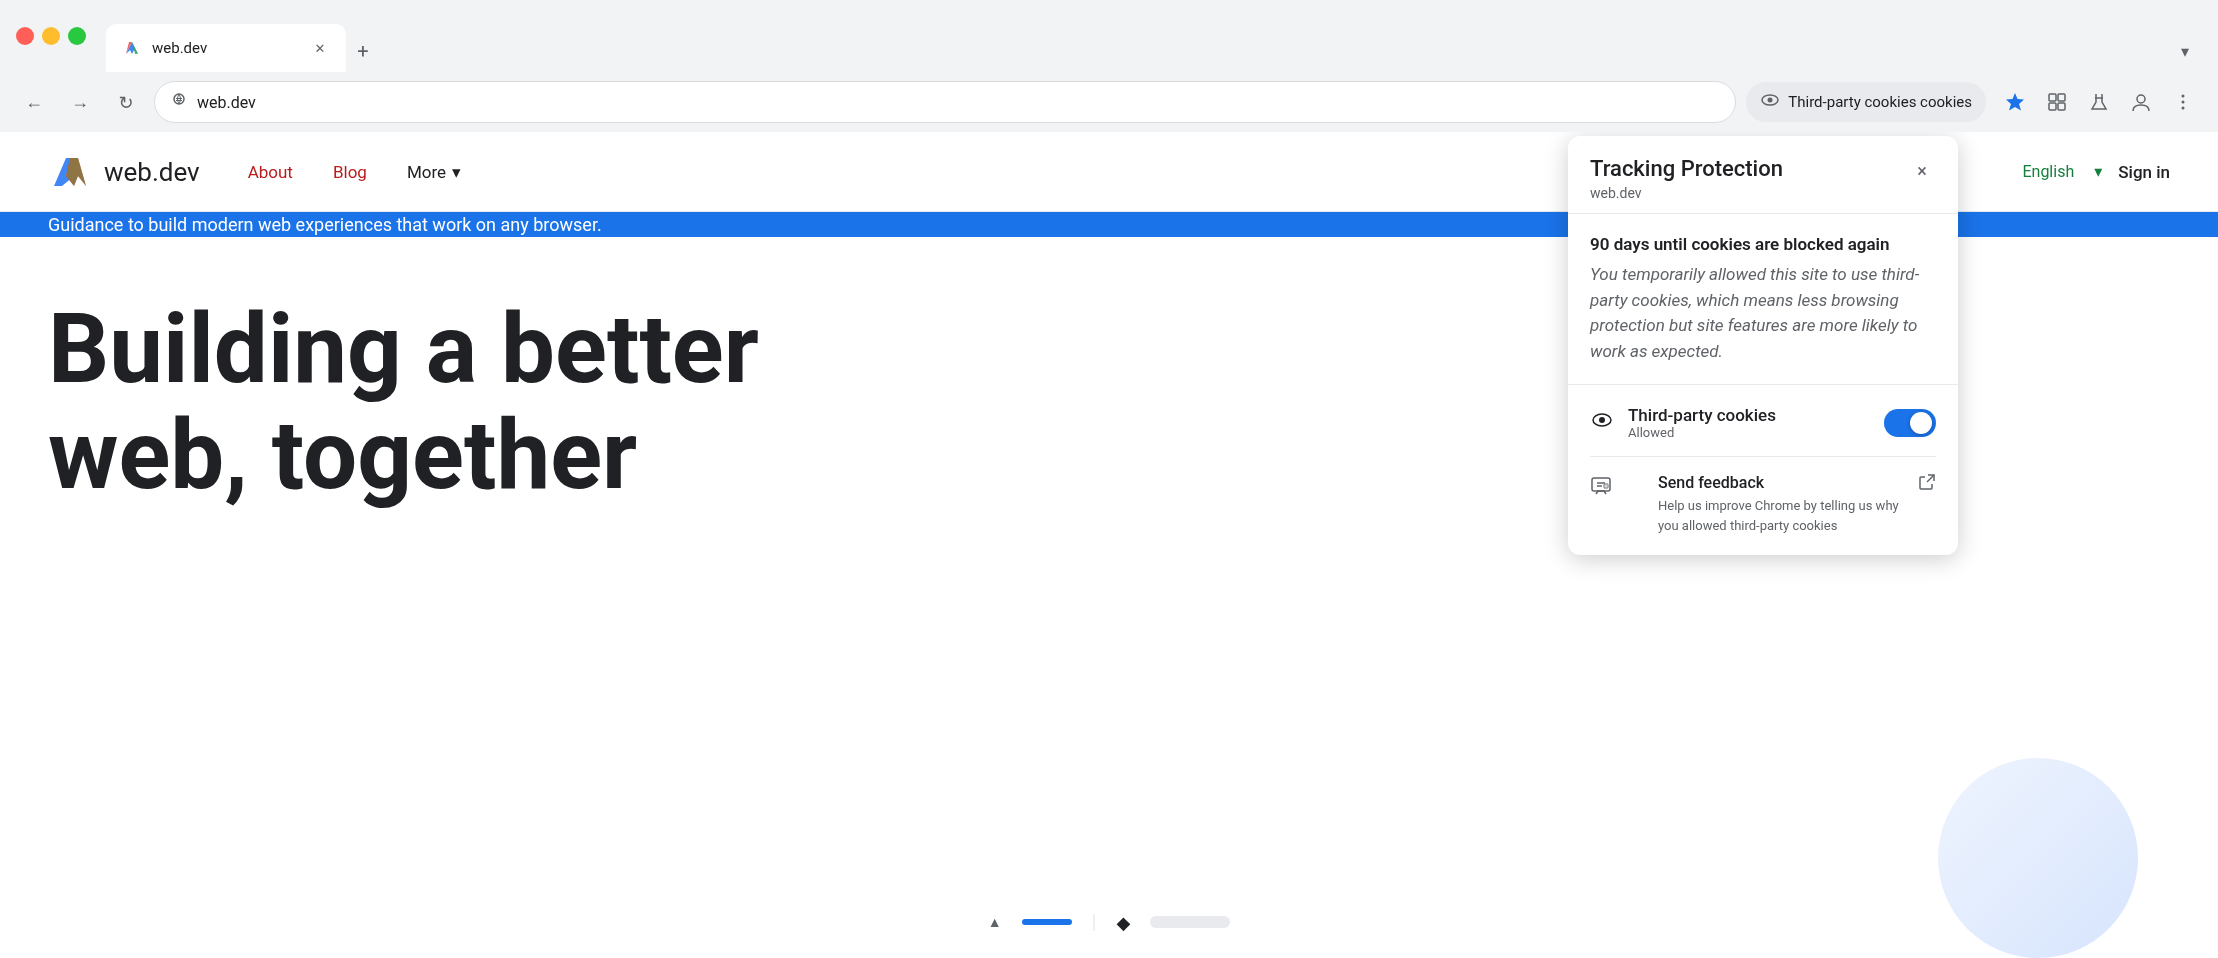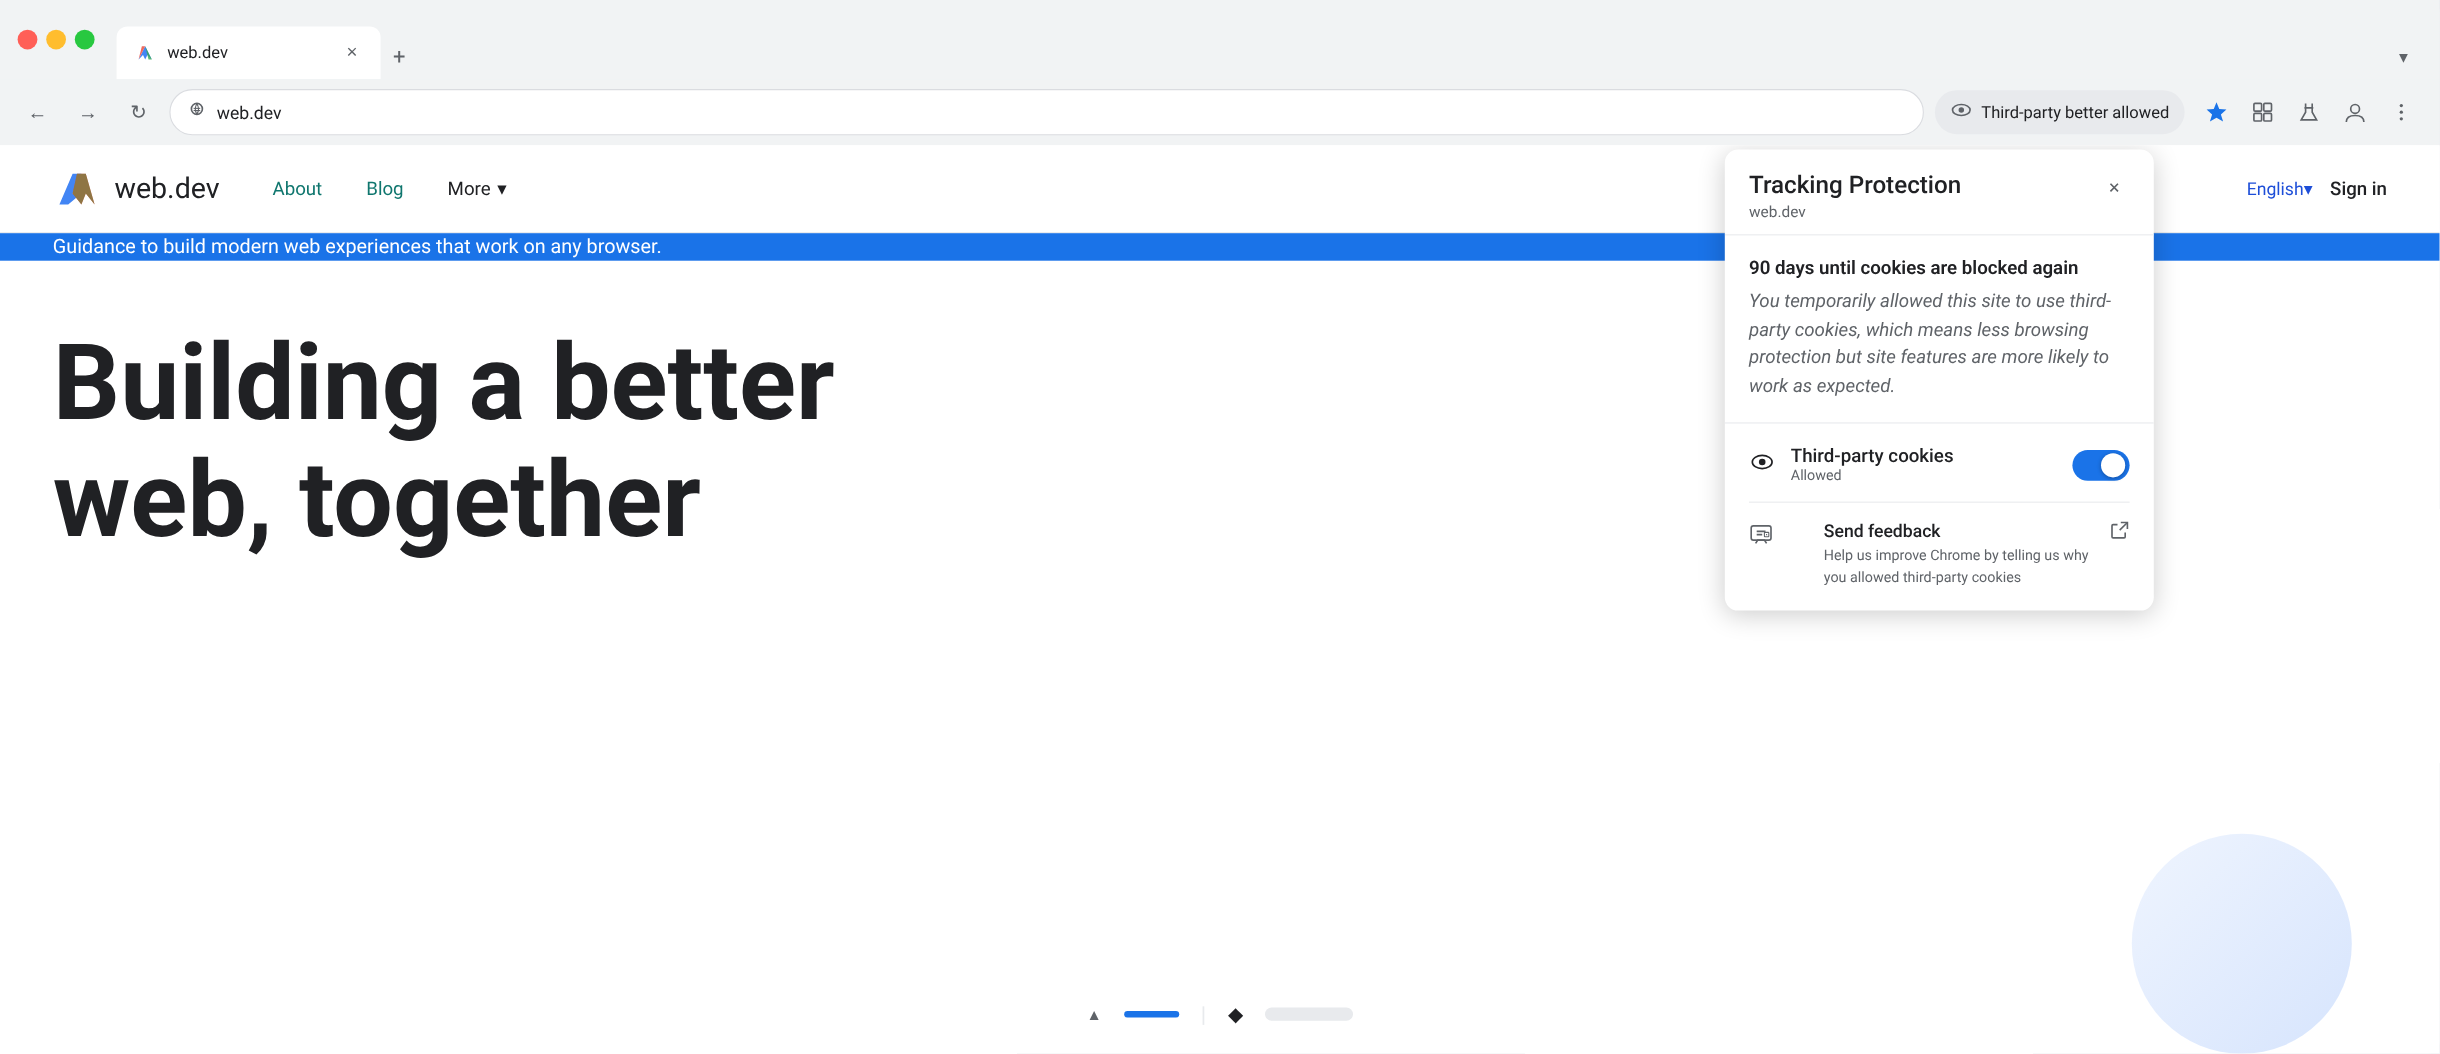--- a/index.html
+++ b/index.html
@@ -250,21 +250,21 @@
 
     .site-nav-links {
       display: flex;
       align-items: center;
       gap: 40px;
       flex: 1;
     }
 
     .nav-link {
       font-size: 17px;
-      color: #0f766e;
+      color: #b91c1c;
       text-decoration: none;
       cursor: pointer;
     }
 
     .nav-link-with-arrow {
       display: flex;
       align-items: center;
       gap: 6px;
       font-size: 17px;
       color: #202124;
@@ -273,23 +273,23 @@
 
     .nav-right {
       display: flex;
       align-items: center;
       gap: 16px;
     }
 
     .language-btn {
       display: flex;
       align-items: center;
-      gap: 0;
+      gap: 20px;
       font-size: 16px;
-      color: #1d4ed8;
+      color: #15803d;
       cursor: pointer;
     }
 
     .sign-in-btn {
       font-size: 17px;
       color: #202124;
       font-weight: 500;
       cursor: pointer;
     }
 
@@ -570,21 +570,21 @@
       <span class="address-text">web.dev</span>
     </div>
 
     <div class="tracking-pill">
       <span class="tracking-pill-icon">
         <svg width="20" height="20" viewBox="0 0 20 20" fill="none">
           <ellipse cx="10" cy="10" rx="8" ry="5" stroke="#5f6368" stroke-width="1.5"></ellipse>
           <circle cx="10" cy="10" r="2.5" fill="#5f6368"></circle>
         </svg>
       </span>
-      <span>Third-party better allowed</span>
+      <span>Third-party cookies cookies</span>
     </div>
 
     <div class="toolbar-actions">
       <div class="toolbar-btn star-icon-btn">
         <svg width="22" height="22" viewBox="0 0 22 22" fill="#1a73e8">
           <polygon points="11,2 13.5,8 20,8.5 15,13 17,19.5 11,16 5,19.5 7,13 2,8.5 8.5,8" fill="#1a73e8"></polygon>
         </svg>
       </div>
       <div class="toolbar-btn">
         <svg width="22" height="22" viewBox="0 0 22 22" fill="none" stroke="#5f6368" stroke-width="1.5">

